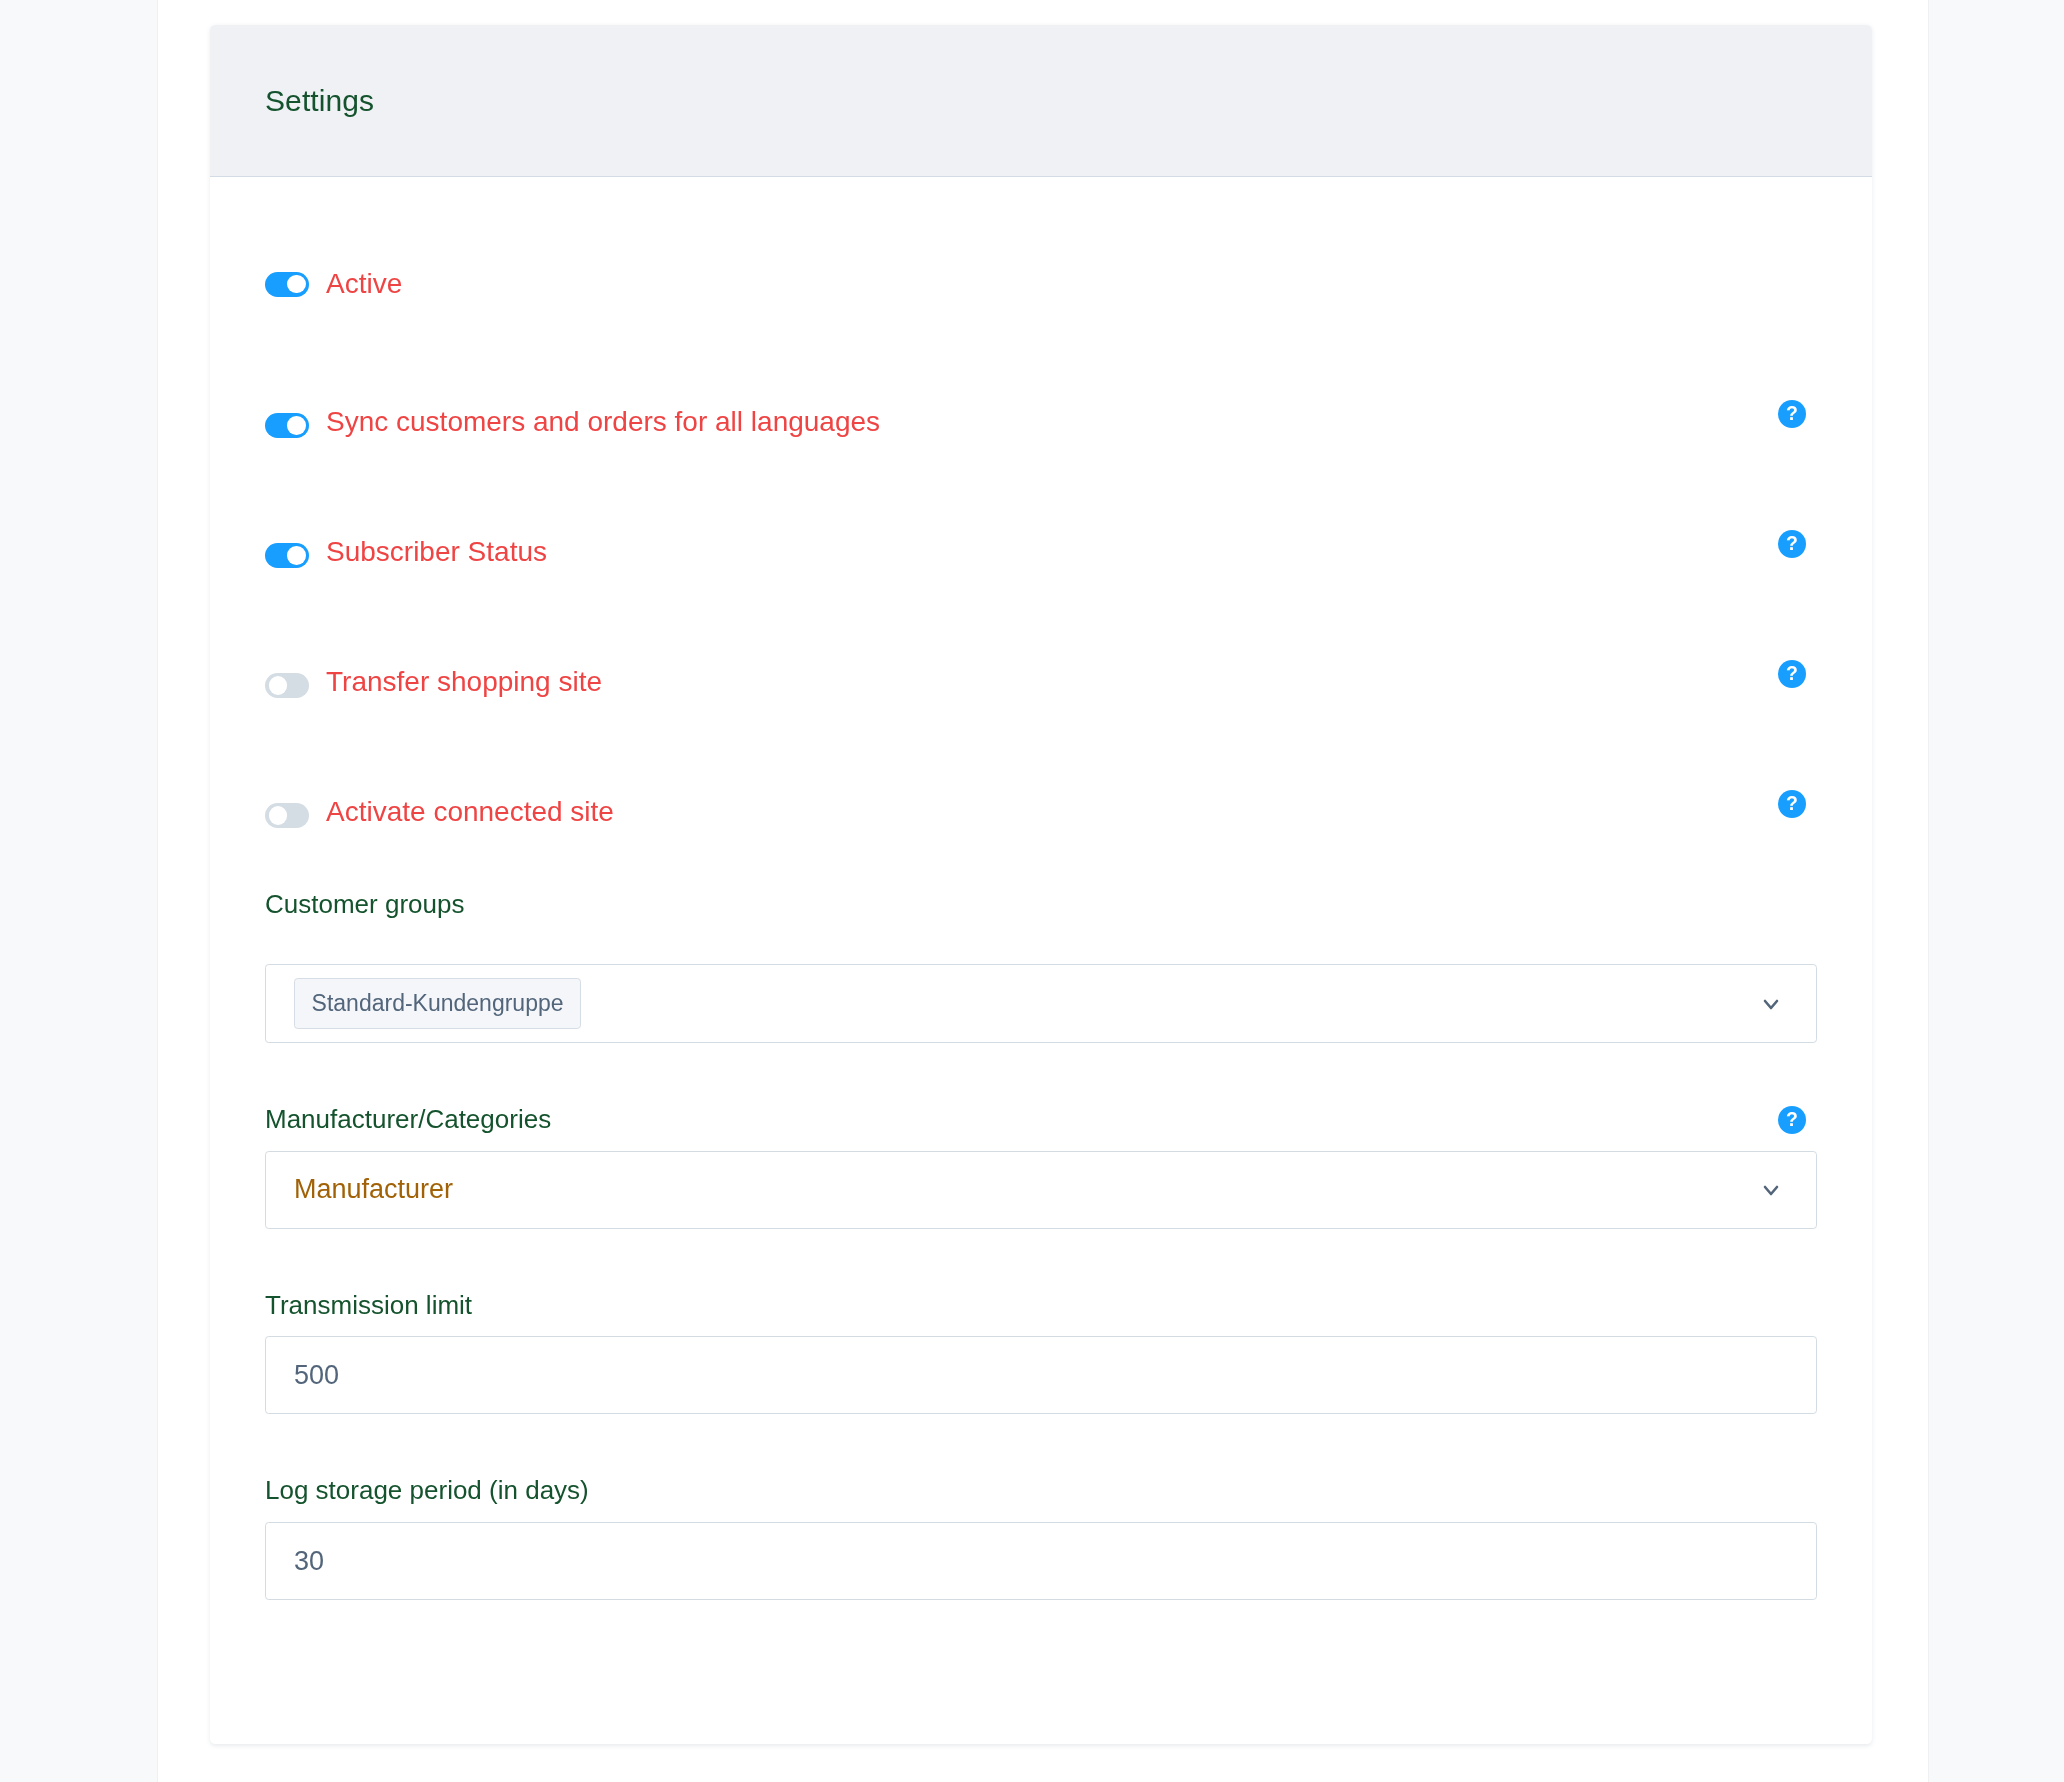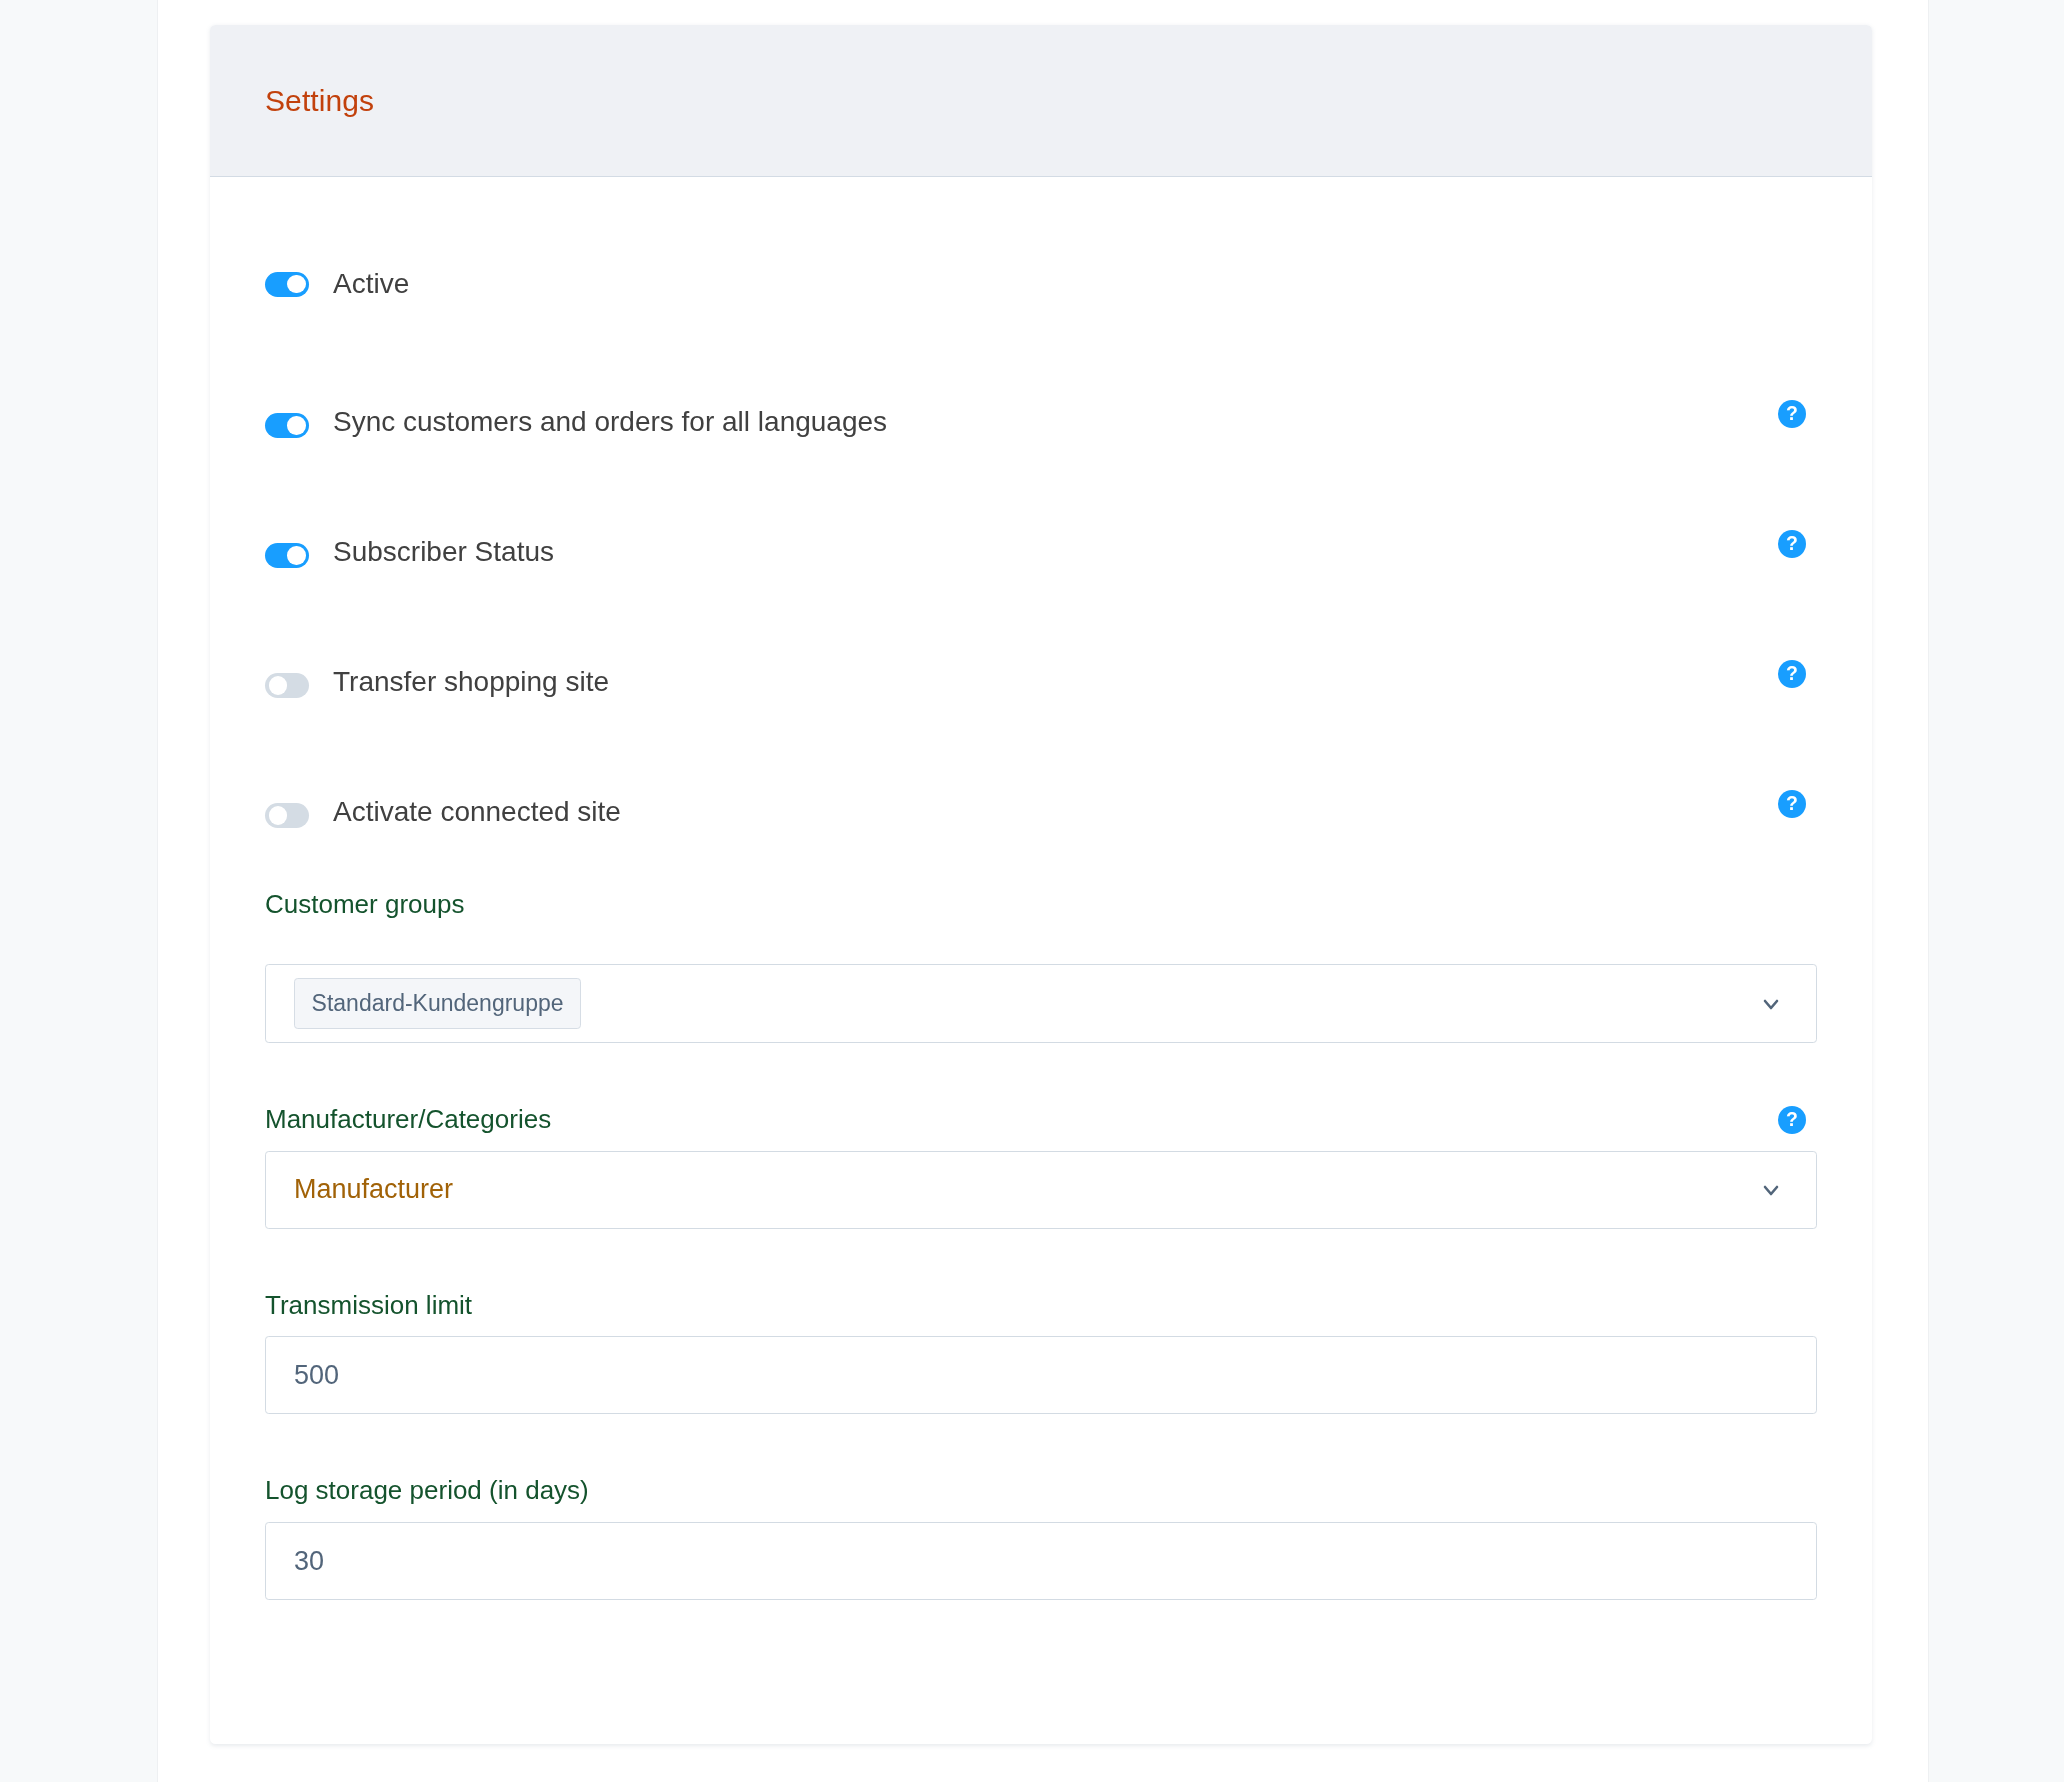--- a/index.html
+++ b/index.html
@@ -46,21 +46,21 @@
     height: 152px;
     background: #eff1f5;
     border-bottom: 1.8px solid #d3dbe4;
     box-sizing: border-box;
     display: flex;
     align-items: center;
     padding-left: 55px;
   }
   .card-header-title {
     font-size: 30px;
-    color: #c2410c;
+    color: #14532d;
     letter-spacing: 0.1px;
   }
 
   .card-body {
     padding: 0 55px;
     box-sizing: border-box;
   }
 
   
   .toggle-row {
@@ -87,23 +87,23 @@
     top: 3.2px;
     left: 3.7px;
     width: 18.5px;
     height: 18.5px;
     border-radius: 50%;
     background: #ffffff;
   }
   .switch.on .knob { left: 22px; }
 
   .toggle-label {
-    margin-left: 24px;
+    margin-left: 17px;
     font-size: 28px;
-    color: #404040;
+    color: #ef4444;
     white-space: nowrap;
   }
 
   
   .help-icon {
     width: 28px;
     height: 28px;
     border-radius: 50%;
     background: #189eff;
     color: #ffffff;

